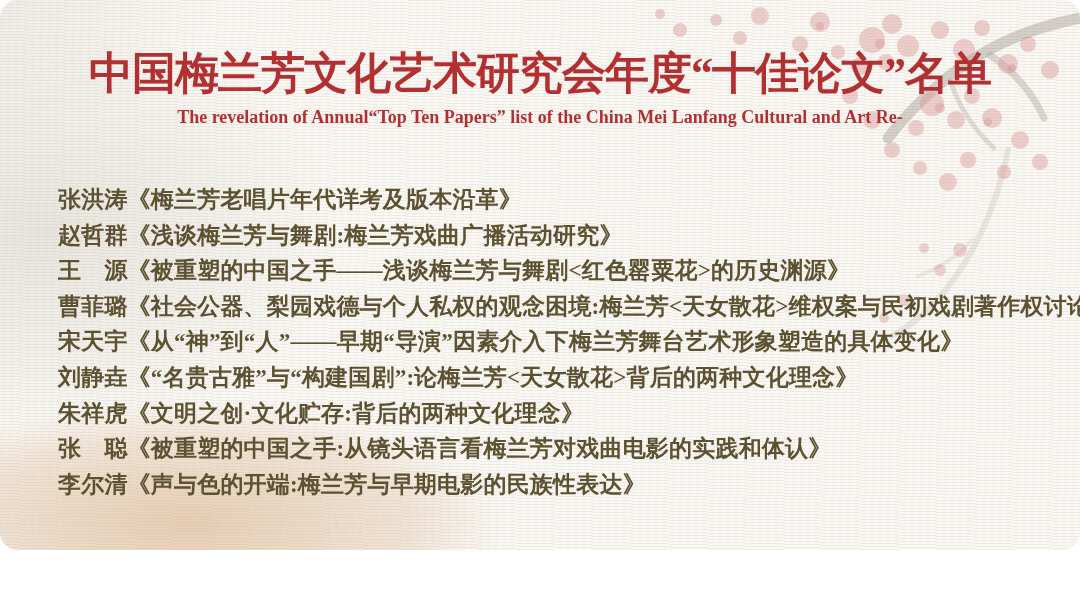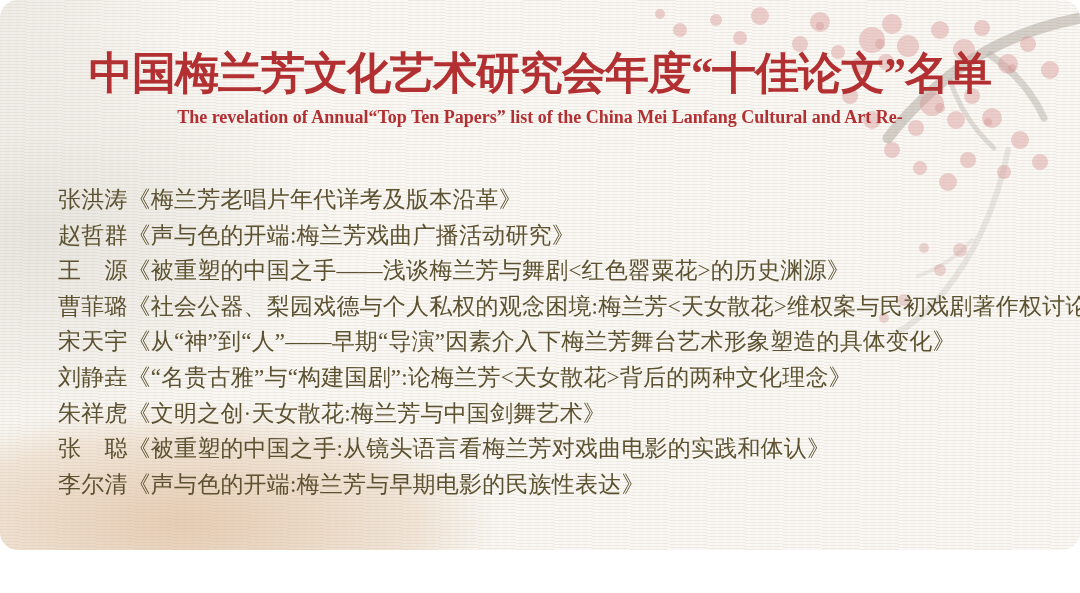--- a/index.html
+++ b/index.html
@@ -56,21 +56,21 @@
   ol.paper-list {
     position: absolute;
     top: 182px; left: 58px; right: 16px;
     margin: 0; padding: 0;
     list-style: none;
   }
   ol.paper-list li {
     height: 35.6px;
     line-height: 35.6px;
     font-size: 23px;
-    font-weight: normal;
+    font-weight: bold;
     letter-spacing: 0.2px;
     color: #5c5130;
     white-space: nowrap;
   }
 </style>
 </head>
 <body>
 
 <div class="poster">
 
@@ -136,23 +136,23 @@
 
   <div class="wash-bottom-left"></div>
 
   <header>
     <h1 class="title">中国梅兰芳文化艺术研究会年度“十佳论文”名单</h1>
     <p class="subtitle">The revelation of Annual“Top Ten Papers” list of the China Mei Lanfang Cultural and Art Re-</p>
   </header>
 
   <ol class="paper-list">
     <li><span>张洪涛</span><span>《梅兰芳老唱片年代详考及版本沿革》</span></li>
-    <li><span>赵哲群</span><span>《声与色的开端:梅兰芳戏曲广播活动研究》</span></li>
+    <li><span>赵哲群</span><span>《浅谈梅兰芳与舞剧:梅兰芳戏曲广播活动研究》</span></li>
     <li><span>王　源</span><span>《被重塑的中国之手——浅谈梅兰芳与舞剧&lt;红色罂粟花&gt;的历史渊源》</span></li>
     <li><span>曹菲璐</span><span>《社会公器、梨园戏德与个人私权的观念困境:梅兰芳&lt;天女散花&gt;维权案与民初戏剧著作权讨论》</span></li>
     <li><span>宋天宇</span><span>《从“神”到“人”——早期“导演”因素介入下梅兰芳舞台艺术形象塑造的具体变化》</span></li>
     <li><span>刘静垚</span><span>《“名贵古雅”与“构建国剧”:论梅兰芳&lt;天女散花&gt;背后的两种文化理念》</span></li>
-    <li><span>朱祥虎</span><span>《文明之创·天女散花:梅兰芳与中国剑舞艺术》</span></li>
+    <li><span>朱祥虎</span><span>《文明之创·文化贮存:背后的两种文化理念》</span></li>
     <li><span>张　聪</span><span>《被重塑的中国之手:从镜头语言看梅兰芳对戏曲电影的实践和体认》</span></li>
     <li><span>李尔清</span><span>《声与色的开端:梅兰芳与早期电影的民族性表达》</span></li>
   </ol>
 
 </div>
 
 </body></html>

